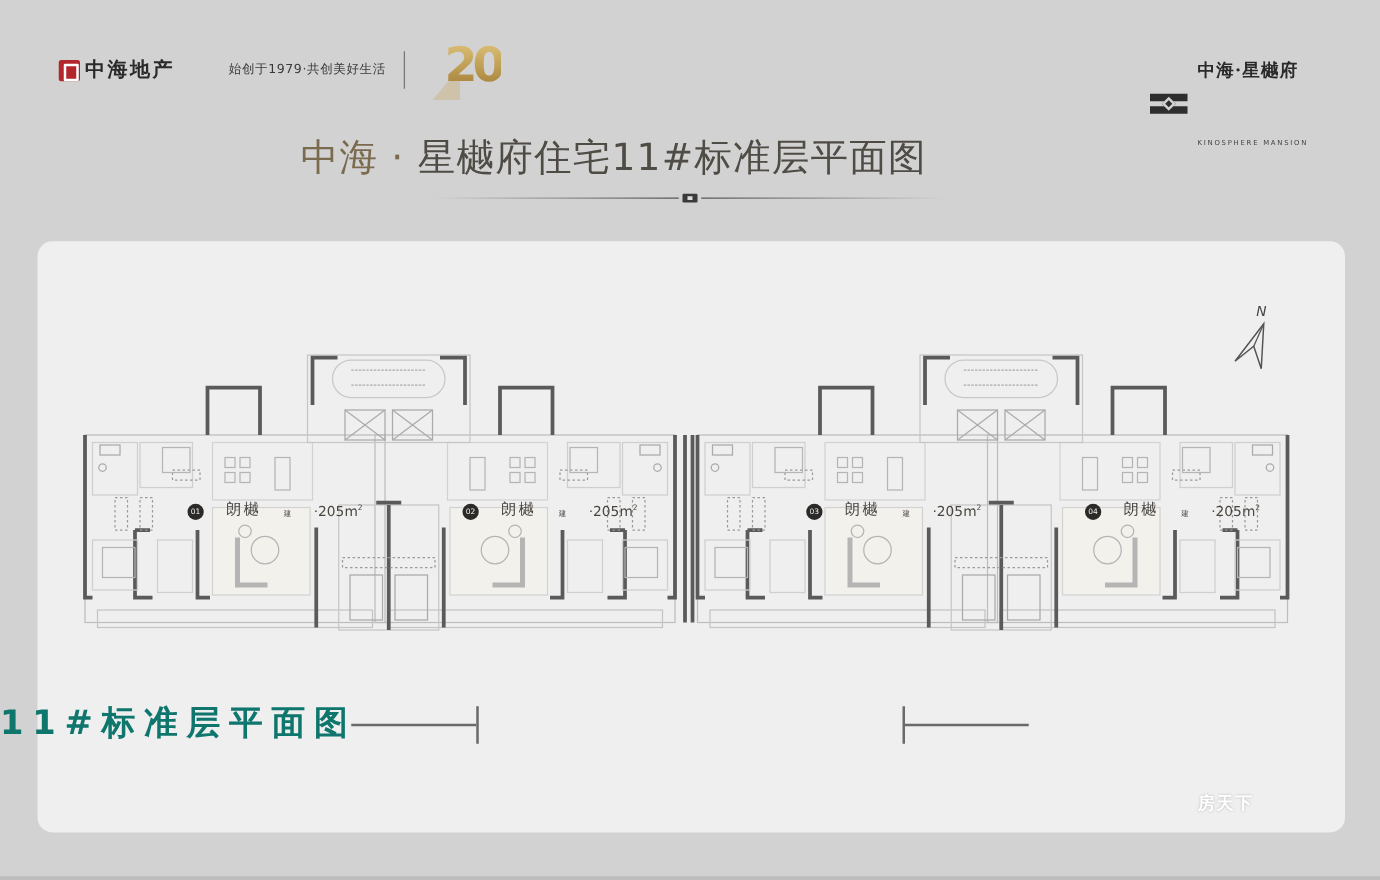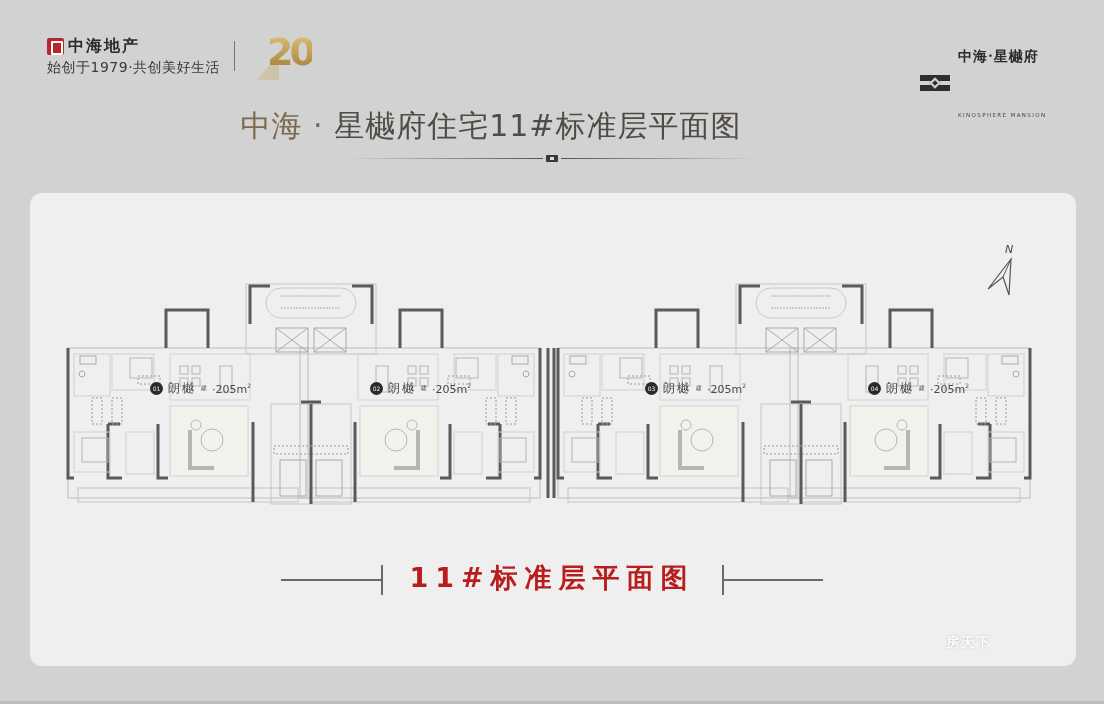--- a/index.html
+++ b/index.html
@@ -1,26 +1,26 @@
 <!DOCTYPE html>
 <html><head>
 <meta charset="utf-8">
 <style>
   * { box-sizing: border-box; margin: 0; padding: 0; }
   html, body { width: 1104px; height: 704px; overflow: hidden; }
   body { background: #d2d2d2; font-family: "DejaVu Sans", "Liberation Sans", sans-serif; position: relative; }
 
   
   .brand-left { position: absolute; left: 47px; top: 28px; height: 56px; display: flex; align-items: center; }
-  .brand-cn { display: flex; flex-direction: column; }
+  .brand-cn { display: flex; flex-direction: row; gap: 24px; }
   .brand-row { display: flex; align-items: center; gap: 4px; }
   .brand-mark { width: 17px; height: 17px; background: #b3262b; border-radius: 2px; position: relative; }
   .brand-mark::after { content: ""; position: absolute; left: 4px; top: 3px; width: 8px; height: 10px; border: 2px solid #fff; border-radius: 1px; }
   .brand-name { font-size: 16px; font-weight: bold; color: #2a2a2a; letter-spacing: 2px; font-family: "DejaVu Serif", serif; }
-  .brand-slogan { font-size: 14px; color: #3a3a3a; margin-top: 2px; letter-spacing: 0.5px; }
+  .brand-slogan { font-size: 10px; color: #3a3a3a; margin-top: 2px; letter-spacing: 0.5px; margin-left: 19px; }
   .brand-divider { width: 1px; height: 30px; background: #777; margin: 0 22px 0 14px; }
   .anniv { position: relative; width: 50px; height: 56px; }
   .anniv-tri { position: absolute; left: 0; bottom: 4px; width: 0; height: 0; border-left: 22px solid transparent; border-bottom: 26px solid #c9b27a; opacity: 0.45; }
   .anniv-num { position: absolute; left: 10px; top: 2px; font-size: 38px; font-weight: bold; color: #b8964a; font-family: "DejaVu Sans", sans-serif; letter-spacing: -4px;
      background: linear-gradient(180deg,#e2c77d,#a07a32); -webkit-background-clip: text; background-clip: text; -webkit-text-fill-color: transparent; }
 
   
   .brand-right { position: absolute; left: 920px; top: 48px; display: flex; align-items: center; gap: 8px; }
   .kino-mark { width: 30px; height: 16px; position: relative; }
   .kino-mark .bar { position: absolute; left: 0; right: 0; height: 6px; background: #2e2e2e; }
@@ -41,39 +41,39 @@
 
   
   .panel { position: absolute; left: 30px; top: 193px; width: 1046px; height: 473px; background: #efefef; border-radius: 12px; }
 
   
   .compass { position: absolute; left: 985px; top: 243px; width: 40px; height: 55px; }
   .compass-n { position: absolute; left: 20px; top: 0; font-size: 11px; font-style: italic; color: #444; }
 
   
   .plan { position: absolute; left: 60px; top: 282px; width: 1000px; height: 228px; }
-  .unit-label { position: absolute; top: 380px; display: flex; align-items: center; gap: 5px; color: #4a4640; font-size: 11px; white-space: nowrap; }
+  .unit-label { position: absolute; top: 399px; display: flex; align-items: flex-end; gap: 18px; color: #4a4640; font-size: 11px; white-space: nowrap; }
   .unit-no { width: 13px; height: 13px; border-radius: 50%; background: #2c2a28; color: #f0f0f0; font-size: 6px; display: inline-flex; align-items: center; justify-content: center; }
   .unit-name { font-family: "DejaVu Serif", serif; font-size: 12px; letter-spacing: 2px; color: #4a4640; }
   .unit-area-prefix { font-size: 6px; color: #4a4640; }
   .unit-area { font-size: 11px; color: #4a4640; }
   .unit-area sup { font-size: 6px; }
 
   
-  .caption { position: absolute; left: 0; width: 1104px; top: 560px; text-align: center; font-size: 27px; font-weight: bold; color: #b91c1c; letter-spacing: 7px; }
+  .caption { position: absolute; left: 0; width: 1104px; top: 560px; text-align: left; font-size: 27px; font-weight: bold; color: #0f766e; letter-spacing: 7px; }
   .cap-line { position: absolute; top: 579px; height: 2px; background: #6a6a6a; }
   .cap-line.l { left: 281px; width: 100px; }
   .cap-line.r { left: 724px; width: 99px; }
   .cap-tick { position: absolute; top: 565px; width: 2px; height: 30px; background: #6a6a6a; }
   .cap-tick.l { left: 381px; } .cap-tick.r { left: 722px; }
 
   
   .watermark { position: absolute; left: 906px; top: 632px; width: 190px; height: 60px; }
   .wm-big { position: absolute; left: 0; top: 10px; font-size: 42px; font-weight: bold; font-style: italic; color: #fff; letter-spacing: -2px; text-shadow: 0 0 2px rgba(0,0,0,0.25); font-family: "Liberation Sans", sans-serif; }
-  .wm-cn { position: absolute; left: 40px; top: 2px; font-size: 14px; color: #fff; font-weight: bold; letter-spacing: 1px; text-shadow: 0 0 2px rgba(0,0,0,0.25); }
+  .wm-cn { position: absolute; left: 52px; top: 2px; font-size: 14px; color: #fff; font-weight: bold; letter-spacing: 1px; text-shadow: 0 0 2px rgba(0,0,0,0.25); }
   .bottom-strip { position: absolute; left: 0; bottom: 0; width: 1104px; height: 3px; background: #bdbdbd; }
 </style>
 </head>
 <body>
 
 <div class="brand-left">
   <div class="brand-cn">
     <div class="brand-row">
       <span class="brand-mark"></span>
       <span class="brand-name">中海地产</span>

